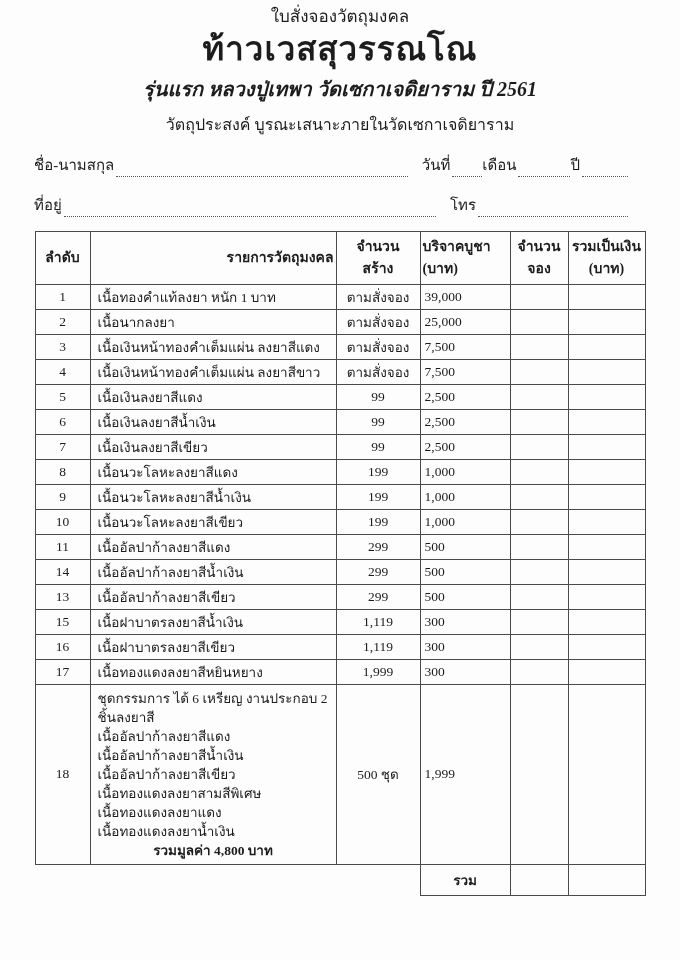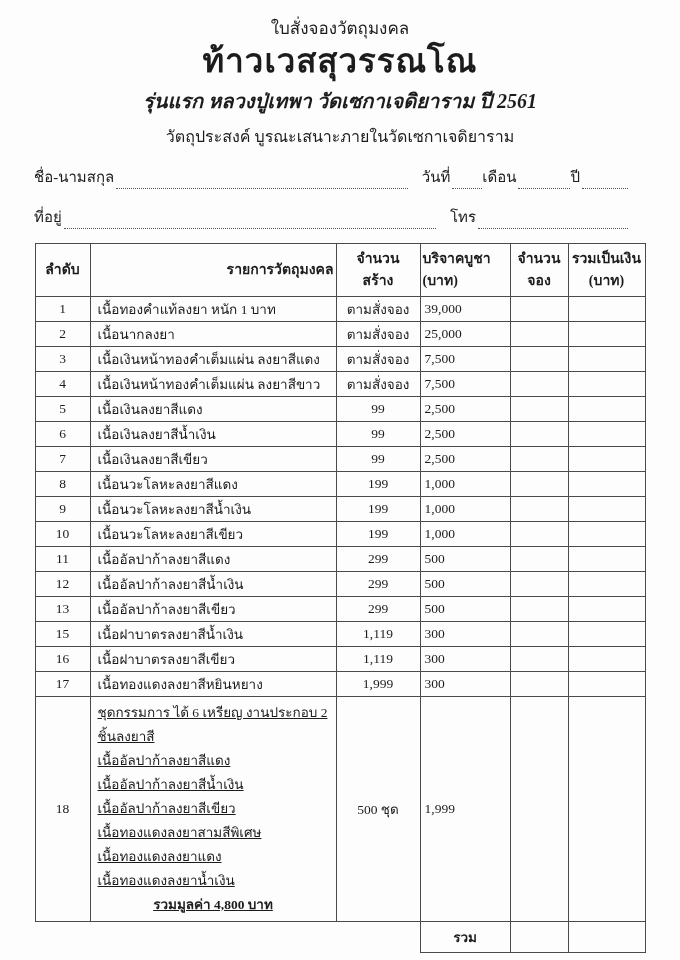--- a/index.html
+++ b/index.html
@@ -1,19 +1,19 @@
 <!DOCTYPE html>
 <html><head>
 <meta charset="utf-8">
 <style>
   html,body{margin:0;padding:0;background:#e9e9e9;}
   .page{
     width:680px;height:960px;margin:0 auto;background:#fdfdfd;
     font-family:"Liberation Serif","DejaVu Serif",serif;
-    color:#1c1c1c;box-sizing:border-box;padding-top:12px;position:relative;
+    color:#1c1c1c;box-sizing:border-box;position:relative;
     overflow:hidden;
   }
   
   .hdr{text-align:center;}
   .form-title{font-size:17px;margin:2px 0 0 0;}
   .main-title{font-size:33px;font-weight:bold;letter-spacing:1px;line-height:1.1;margin:2px 0 0 0;}
   .subtitle{font-size:20px;font-weight:bold;font-style:italic;margin:6px 0 0 0;}
   .purpose{font-size:16px;margin:7px 0 0 0;}
   
   .fields{margin:16px 52px 0 34px;font-size:15px;}
@@ -31,21 +31,21 @@
   table.items td,table.items th{border:1px solid #4a4a4a;padding:1px 4px;}
   th{font-weight:bold;font-size:14px;line-height:1.55;padding:4px 2px !important;}
   .c-no{width:50px;text-align:center;}
   .c-item{width:236px;text-align:left;padding-left:7px !important;}
   .c-qty{width:79px;text-align:center;}
   .c-price{width:85px;text-align:left;}
   .c-reserve{width:53px;}
   .c-total{width:72px;margin-top:12px;}
   tr.item-row{height:22px;}
   tr.special{vertical-align:middle;}
-  tr.special .c-item{line-height:24px;padding:4px 7px !important;text-decoration:underline;}
+  tr.special .c-item{line-height:19px;padding:4px 7px !important;}
   .bold-line{font-weight:bold;text-align:center;}
   tr.sum-row{height:31px;}
   tr.sum-row td.blank{border:none;background:transparent;}
   tr.sum-row td{text-align:center;font-weight:bold;}
 </style>
 </head>
 <body>
 
 <div class="page">
 
@@ -184,21 +184,21 @@
   </tr>
         <tr class="item-row">
     <td class="c-no">11</td>
     <td class="c-item">เนื้ออัลปาก้าลงยาสีแดง</td>
     <td class="c-qty">299</td>
     <td class="c-price">500</td>
     <td class="c-reserve"></td>
     <td class="c-total"></td>
   </tr>
         <tr class="item-row">
-    <td class="c-no">12</td>
+    <td class="c-no">14</td>
     <td class="c-item">เนื้ออัลปาก้าลงยาสีน้ำเงิน</td>
     <td class="c-qty">299</td>
     <td class="c-price">500</td>
     <td class="c-reserve"></td>
     <td class="c-total"></td>
   </tr>
         <tr class="item-row">
     <td class="c-no">13</td>
     <td class="c-item">เนื้ออัลปาก้าลงยาสีเขียว</td>
     <td class="c-qty">299</td>

